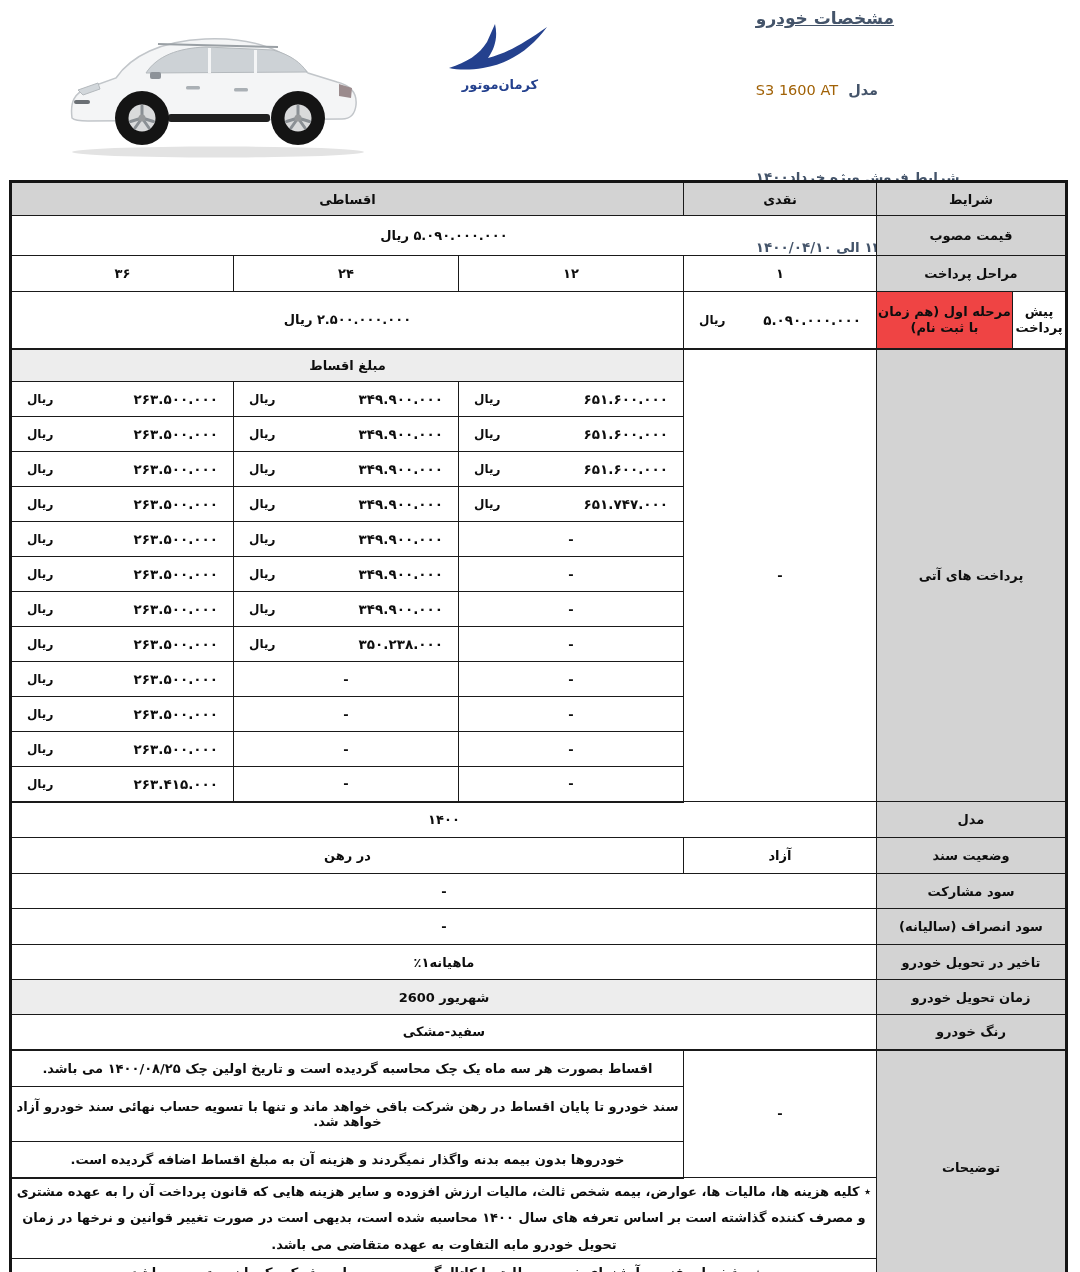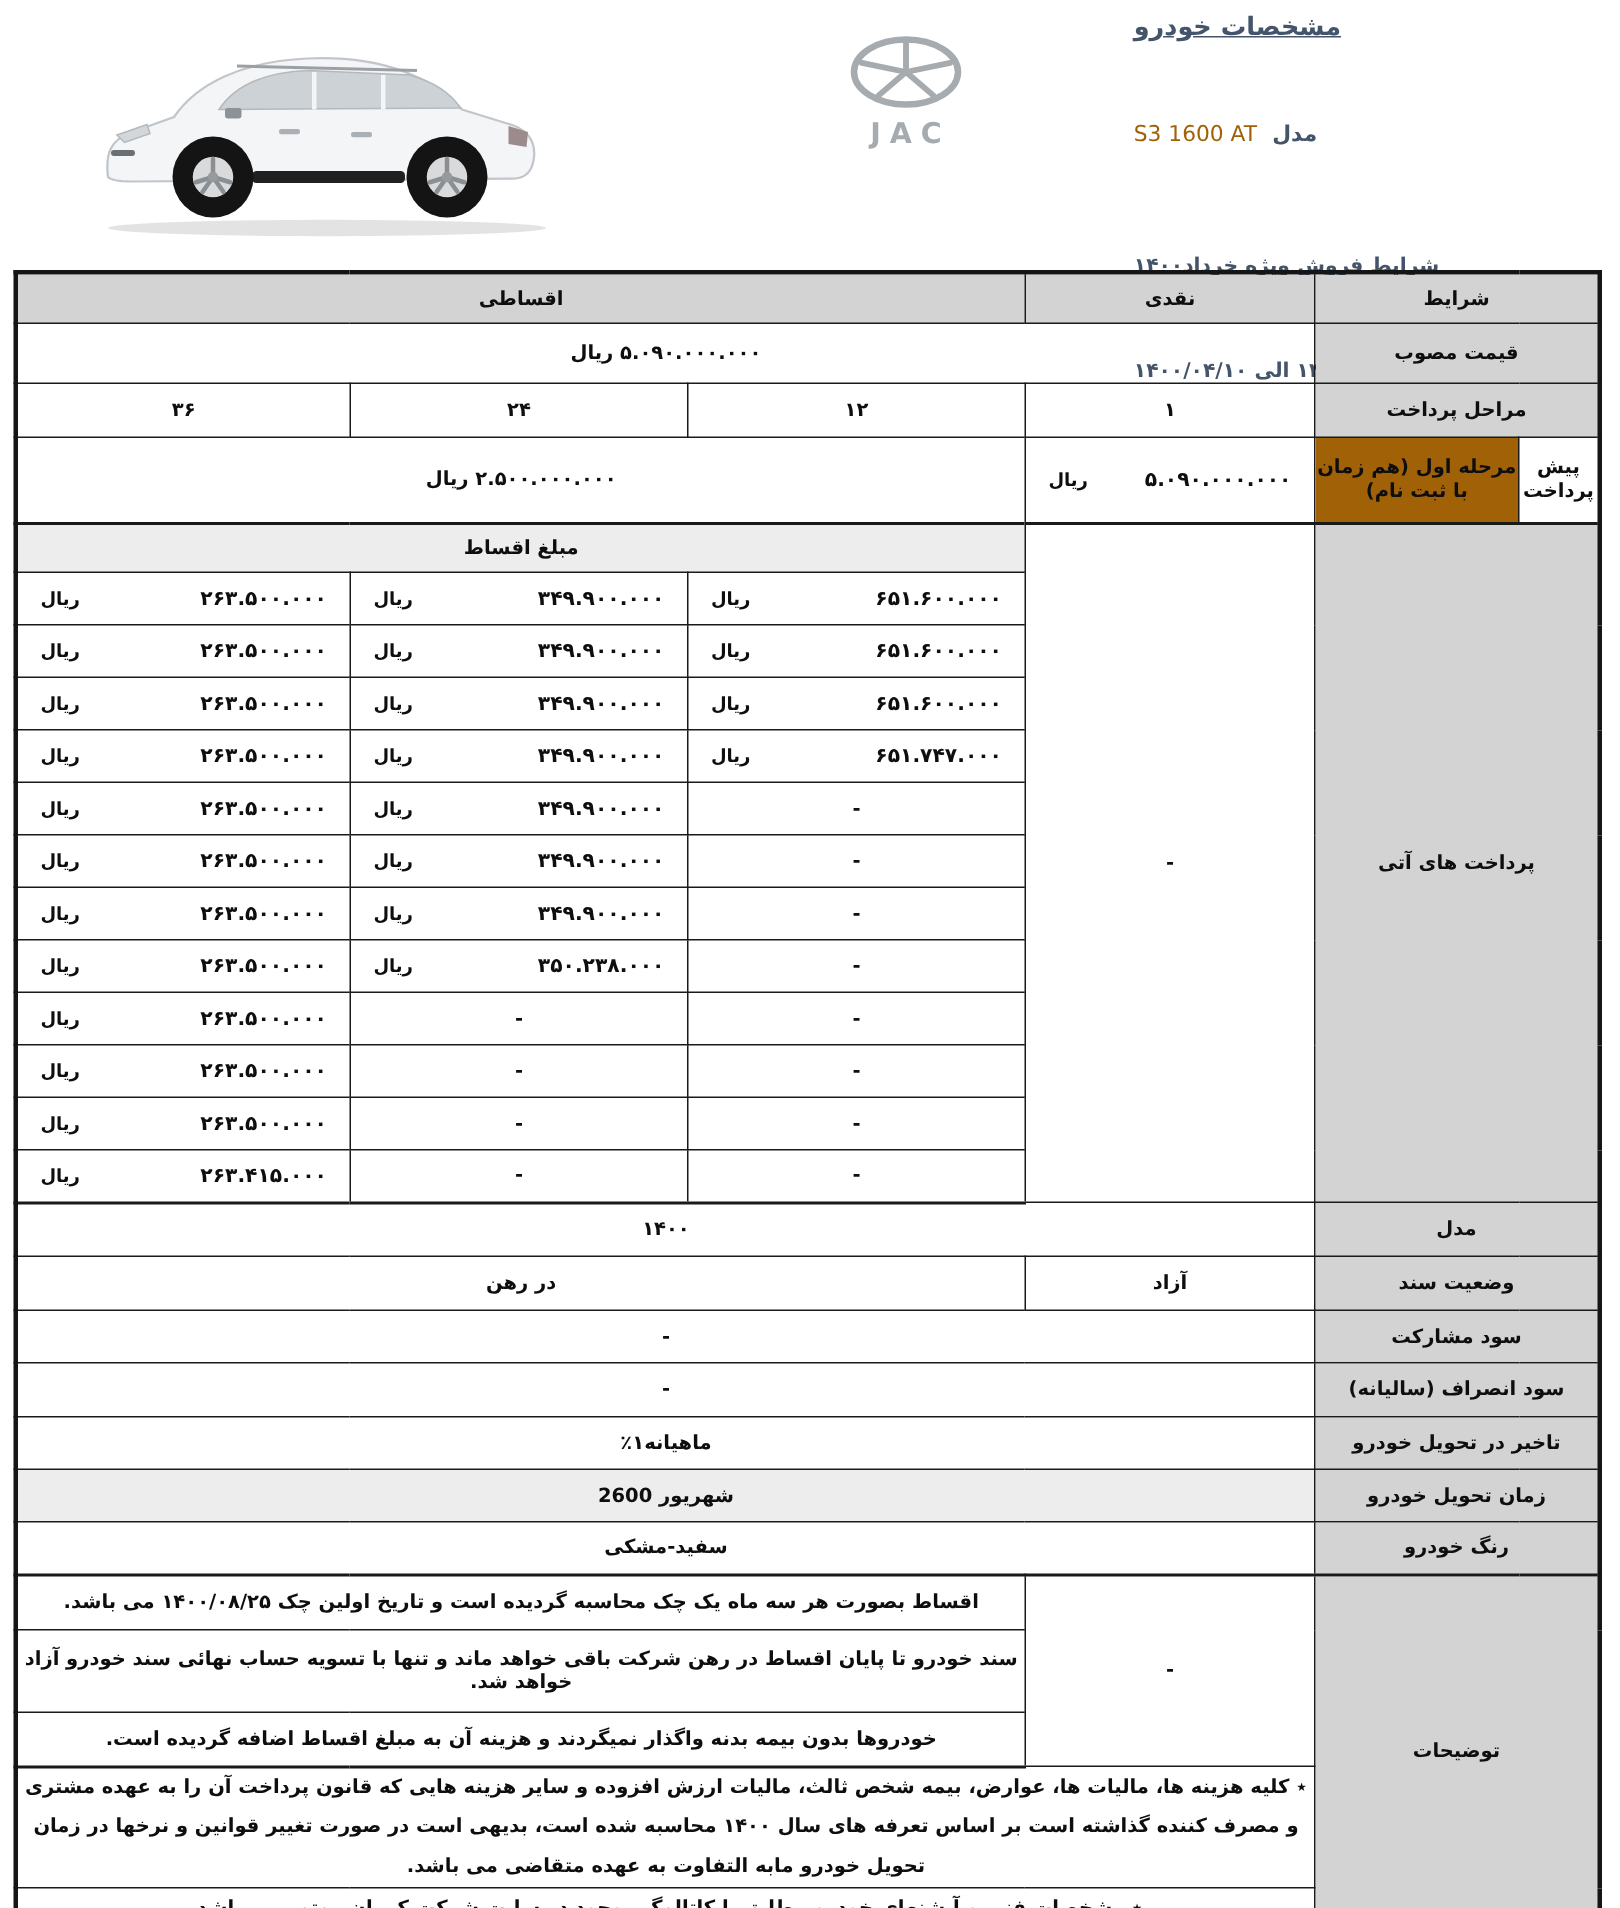--- a/index.html
+++ b/index.html
@@ -24,21 +24,21 @@
   .jac{position:absolute;top:22px;left:556px;width:96px;text-align:center;}
   .jac .jtext{font-size:19px;font-weight:bold;color:#a6abb0;letter-spacing:6px;
               margin-top:0;direction:ltr;text-indent:6px;}
 
   
   table.sheet{position:absolute;top:180px;right:12px;width:1056px;border-collapse:collapse;
               table-layout:fixed;direction:rtl;border:3px solid #151515;}
   table.sheet td{border:1.6px solid #1a1a1a;text-align:center;vertical-align:middle;
                  font-weight:bold;padding:0;font-size:13px;color:#0e0e0e;overflow:hidden;}
   td.lbl{background:#d3d3d3;font-size:12px;}
-  td.lbl-sm{background:#a16207;font-size:10px;line-height:1.25;padding:0 2px;margin-left:40px;}
+  td.lbl-sm{background:#ef4444;font-size:10px;line-height:1.25;padding:0 2px;margin-left:40px;}
   td.lite{background:#ededed;}
   td.white-sub{font-size:10.5px;line-height:1.25;padding:0 2px;}
   td.big{font-size:16px;}
   td.med{font-size:14px;}
   .jc{display:flex;justify-content:space-between;align-items:center;padding:0 15px;}
   .jc .num{font-size:13.5px;}
   .jc .cur{font-size:12px;}
   td.dashcell{font-size:14px;}
   td.notecell{font-size:11.5px;padding:0 10px;}
   td.footcell{font-size:11px;line-height:2.05;padding:0 8px;}
@@ -89,34 +89,28 @@
             <line x1="240" y1="112" x2="228.5" y2="115.5"></line>
             <line x1="240" y1="112" x2="251.5" y2="115.5"></line>
             <line x1="240" y1="112" x2="233" y2="122"></line>
             <line x1="240" y1="112" x2="247" y2="122"></line>
           </g>
           <circle cx="240" cy="112" r="3.5" fill="#97999b"></circle>
         </g>
       </svg>
     </div>
 
-
-    <div class="jac">
-      <svg width="96" height="52" viewBox="0 0 110 60">
-        <ellipse cx="55" cy="30" rx="40" ry="25" fill="none" stroke="#a6abb0" stroke-width="5"></ellipse>
-        <g stroke="#a6abb0" stroke-width="4.5" stroke-linecap="round">
-          <line x1="55" y1="30" x2="55" y2="8"></line>
-          <line x1="55" y1="30" x2="21" y2="23"></line>
-          <line x1="55" y1="30" x2="89" y2="23"></line>
-          <line x1="55" y1="30" x2="34" y2="48"></line>
-          <line x1="55" y1="30" x2="76" y2="48"></line>
-        </g>
+    <div class="kerman">
+      <svg width="118" height="54" viewBox="0 0 118 54">
+        <path d="M8,50 C26,44 38,37 46,24 L54,6 C57,19 54,30 47,40
+                 C64,36 82,26 106,9 C90,31 68,46 42,50 C30,52 17,52 8,50 Z" fill="#24418e"></path>
       </svg>
-      <div class="jtext">JAC</div>
+      <div class="ktext">کرمان‌موتور</div>
     </div>
+
 
     <div class="head-block">
       <div class="doc-title">مشخصات خودرو</div>
       <div class="model-line">
         <span>مدل</span>&nbsp;&nbsp;<span class="ltr">S3 1600 AT</span>
       </div>
       <div class="head-line">شرایط فروش ویژه خرداد۱۴۰۰</div>
       <div class="head-line">زمان ثبت نام : ۱۴۰۰/۰۳/۲۹ الی ۱۴۰۰/۰۴/۱۰</div>
     </div>
   </div>

